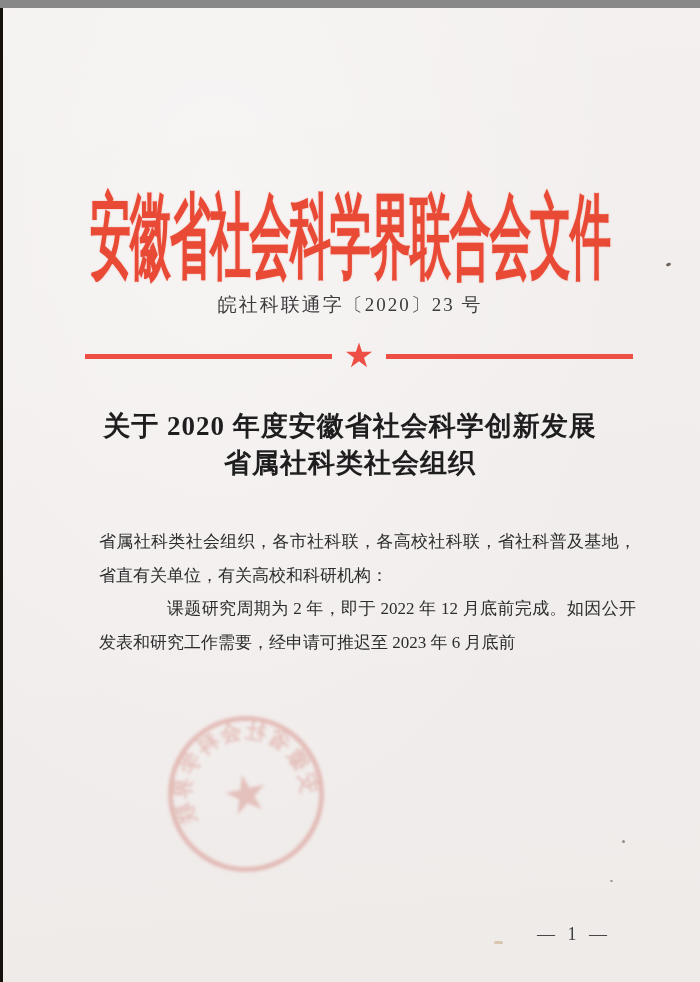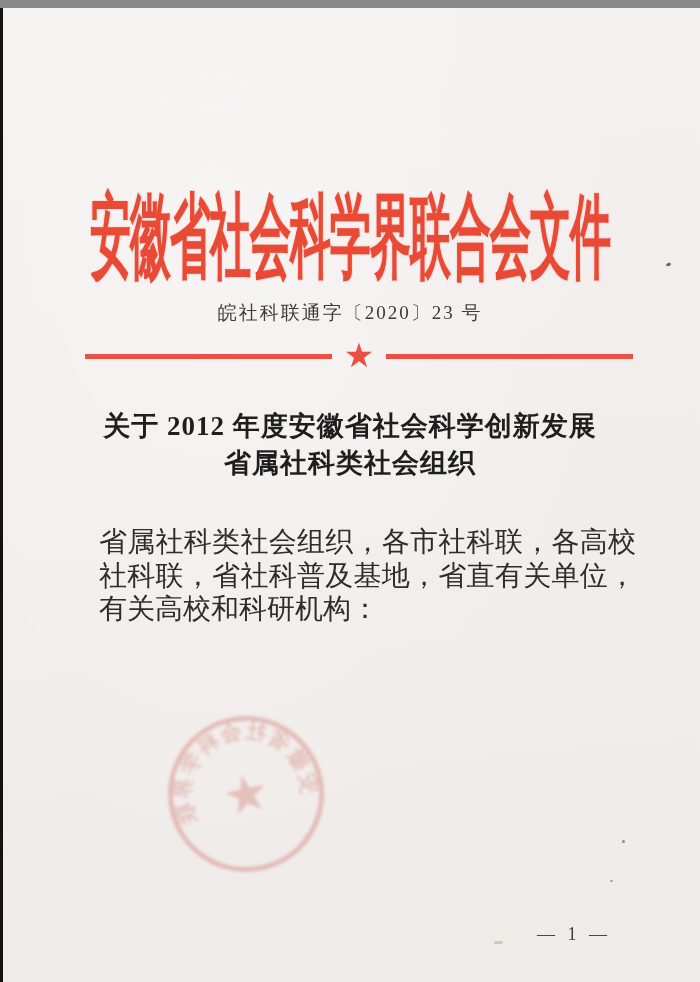--- a/index.html
+++ b/index.html
@@ -24,21 +24,21 @@
     font-weight:bold;
     font-size:41px;
     letter-spacing:-1px;
     color:#e94a36;
     transform:scaleY(2.25);
     transform-origin:50% 0;
     white-space:nowrap;
     text-shadow:0 0 1px rgba(233,74,54,.55);
   }
   .docnum{
-    position:absolute;top:292px;left:0;width:700px;
+    position:absolute;top:284px;left:0;width:700px;
     text-align:center;
     font-size:19px;
     letter-spacing:2px;
     color:#3b3b3b;
   }
   
   .rule{
     position:absolute;top:339px;left:85px;right:82px;height:18px;
     display:flex;align-items:center;
   }
@@ -55,21 +55,21 @@
     position:absolute;top:400px;left:0;width:700px;
     text-align:center;
     font-weight:bold;
     color:#1e1e1e;
     font-size:27px;
     line-height:37px;
     letter-spacing:1px;
   }
   .body-text{
     position:absolute;top:517px;left:99px;width:537px;
-    font-size:28px;
+    font-size:17px;
     line-height:33.6px;
     color:#2d2d2d;
     text-align:justify;
     text-justify:inter-character;
   }
   .body-text p{margin:0;}
   .body-text p.indent{text-indent:68px;}
   
   .seal{
     position:absolute;left:168px;top:708px;width:156px;height:156px;
@@ -121,26 +121,27 @@
 
   <div class="docnum">皖社科联通字〔2020〕23 号</div>
 
   <div class="rule">
     <div class="seg"></div>
     <div class="star">★</div>
     <div class="seg"></div>
   </div>
 
   <div class="doc-title">
-    <div>关于 2012 年度安徽省社会科学创新发展</div>
+    <div>关于 2020 年度安徽省社会科学创新发展</div>
     <div>省属社科类社会组织</div>
   </div>
 
   <div class="body-text">
     <p>省属社科类社会组织，各市社科联，各高校社科联，省社科普及基地，省直有关单位，有关高校和科研机构：</p>
+    <p class="indent">课题研究周期为 2 年，即于 2022 年 12 月底前完成。如因公开发表和研究工作需要，经申请可推迟至 2023 年 6 月底前</p>
   </div>
 
   <div class="seal">
     <div class="ring"></div>
     <svg width="156" height="156" viewBox="0 0 156 156">
       <defs>
         <path id="sealArc" d="M 28,103 A 56,56 0 1 1 128,103" fill="none"></path>
       </defs>
       <text>
         <textPath href="#sealArc" startOffset="6%">安徽省社会科学界联合会</textPath>

